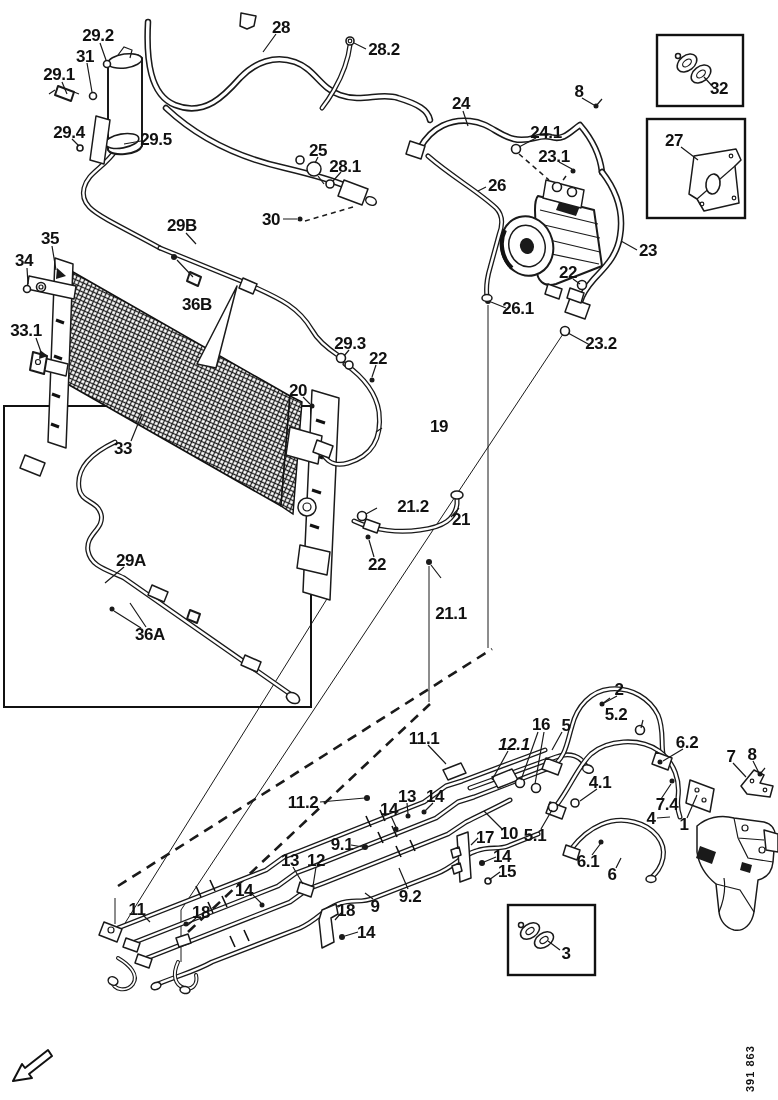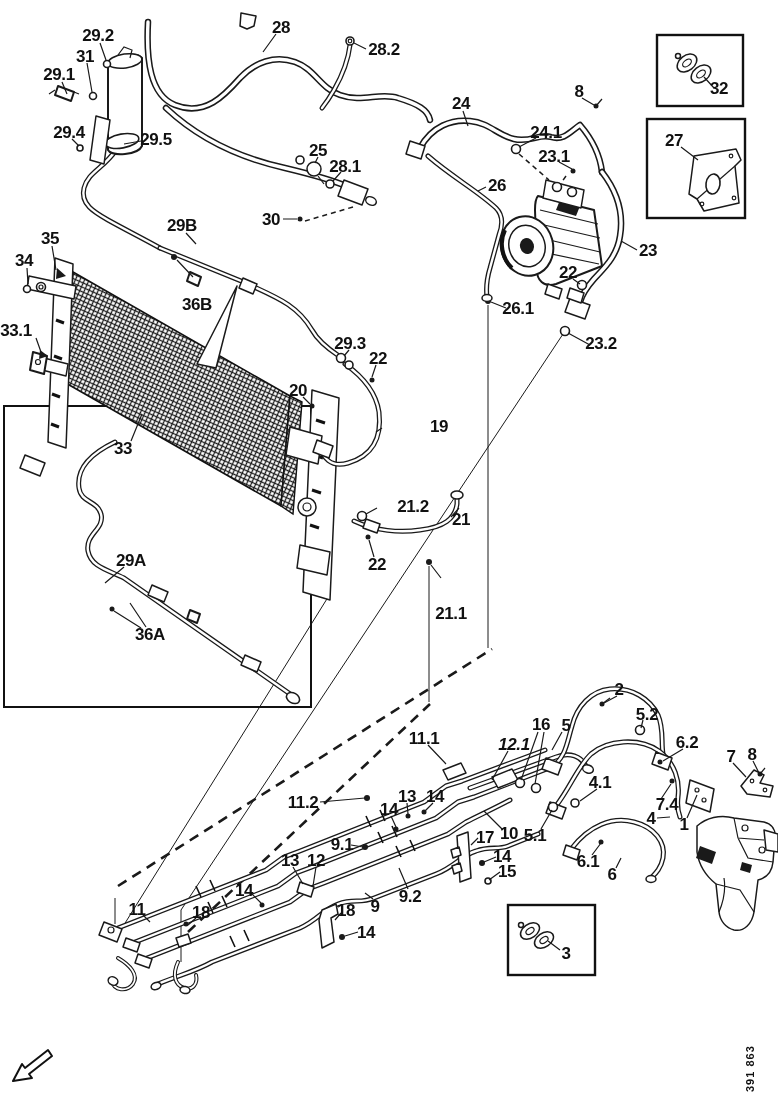--- a/index.html
+++ b/index.html
@@ -372,34 +372,34 @@
       <span class="plabel" style="left: 182px; top: 225px;">29B</span>
       <span class="plabel" style="left: 719px; top: 88px;">32</span>
       <span class="plabel" style="left: 674px; top: 140px;">27</span>
       <span class="plabel" style="left: 648px; top: 250px;">23</span>
       <span class="plabel" style="left: 568px; top: 272px;">22</span>
       <span class="plabel" style="left: 518px; top: 308px;">26.1</span>
       <span class="plabel" style="left: 601px; top: 343px;">23.2</span>
       <span class="plabel" style="left: 50px; top: 238px;">35</span>
       <span class="plabel" style="left: 24px; top: 260px;">34</span>
       <span class="plabel" style="left: 197px; top: 292px; margin-top: 12px;">36B</span>
-      <span class="plabel" style="left: 16px; top: 330px;">33.1</span>
+      <span class="plabel" style="left: 26px; top: 330px;">33.1</span>
       <span class="plabel" style="left: 350px; top: 343px;">29.3</span>
       <span class="plabel" style="left: 378px; top: 358px;">22</span>
       <span class="plabel" style="left: 298px; top: 390px;">20</span>
       <span class="plabel" style="left: 391px; top: 426px; margin-left: 48px;">19</span>
       <span class="plabel" style="left: 123px; top: 448px;">33</span>
       <span class="plabel" style="left: 393px; top: 506px; margin-left: 20px;">21.2</span>
       <span class="plabel" style="left: 461px; top: 519px;">21</span>
       <span class="plabel" style="left: 377px; top: 564px;">22</span>
       <span class="plabel" style="left: 451px; top: 613px;">21.1</span>
       <span class="plabel" style="left: 131px; top: 560px;">29A</span>
       <span class="plabel" style="left: 150px; top: 634px;">36A</span>
       <span class="plabel" style="left: 619px; top: 689px;">2</span>
-      <span class="plabel" style="left: 647px; top: 714px;">5.2</span>
+      <span class="plabel" style="left: 616px; top: 714px;">5.2</span>
       <span class="plabel" style="left: 541px; top: 724px;">16</span>
       <span class="plabel" style="left: 566px; top: 725px;">5</span>
       <span class="plabel" style="left: 687px; top: 742px;">6.2</span>
       <span class="plabel" style="left: 731px; top: 756px;">7</span>
       <span class="plabel" style="left: 752px; top: 754px;">8</span>
       <span class="plabel" style="left: 424px; top: 738px;">11.1</span>
       <span class="plabel" style="left: 514px; top: 744px; font-style: italic;">12.1</span>
       <span class="plabel" style="left: 303px; top: 802px;">11.2</span>
       <span class="plabel" style="left: 389px; top: 809px;">14</span>
       <span class="plabel" style="left: 407px; top: 796px;">13</span>

